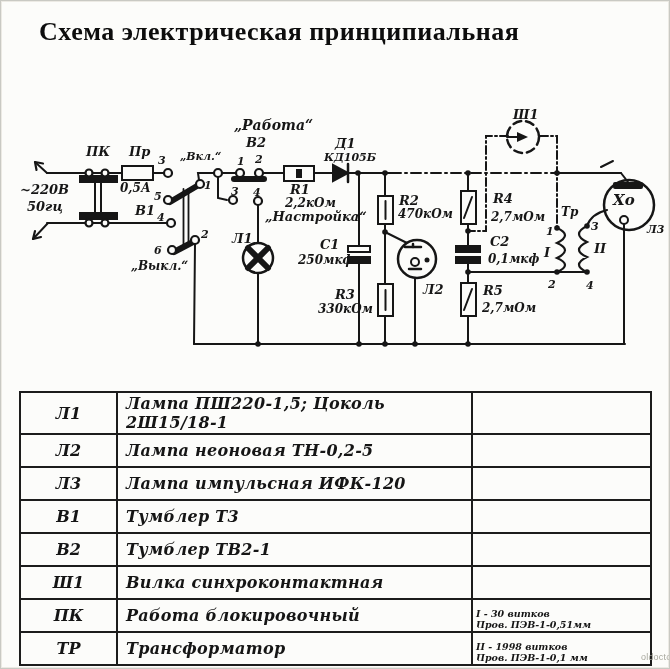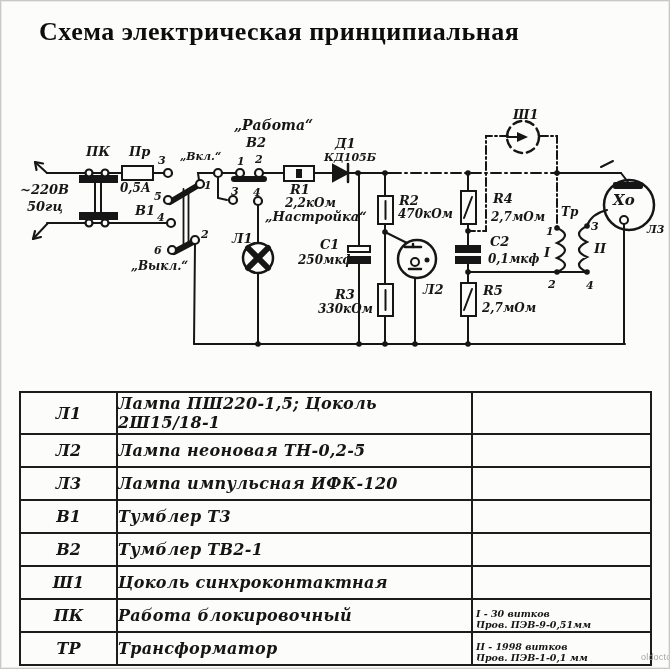--- a/index.html
+++ b/index.html
@@ -21,21 +21,21 @@
   svg{position:absolute;left:0;top:0;}
   table.parts{
     position:absolute;left:18px;top:390px;width:631px;
     border-collapse:collapse;table-layout:fixed;
   }
   table.parts td{
     border:2px solid #1c1c1c;height:29px;overflow:hidden;
     font-family:"DejaVu Serif",serif;font-weight:bold;font-style:italic;color:#151515;
   }
   td.ref{ text-align:center;font-size:16px; }
-  td.desc{ padding-left:0;font-size:16px;letter-spacing:.3px; }
+  td.desc{ padding-left:8px;font-size:16px;letter-spacing:.3px; }
   td.note{ font-size:9.5px;line-height:10.5px;padding:0 2px 1px 3px;vertical-align:bottom;color:#232323;border-radius:13px; }
   .watermark{
     position:absolute;left:601px;top:651px;
     font-family:"Liberation Sans",sans-serif;font-size:9px;color:#a8a89e;letter-spacing:.2px;margin-left:39px;
   }
 </style>
 </head>
 <body>
 
 <div class="page">
@@ -295,29 +295,29 @@
       <td class="desc">Тумблер Т3</td>
       <td class="note"></td>
     </tr>
     <tr>
       <td class="ref">В2</td>
       <td class="desc">Тумблер ТВ2-1</td>
       <td class="note"></td>
     </tr>
     <tr>
       <td class="ref">Ш1</td>
-      <td class="desc">Цоколь синхроконтактная</td>
+      <td class="desc">Вилка синхроконтактная</td>
       <td class="note"></td>
     </tr>
     <tr>
       <td class="ref">ПК</td>
       <td class="desc">Работа блокировочный</td>
       <td class="note">
         <div>I - 30 витков</div>
-        <div>Пров. ПЭВ-9-0,51мм</div>
+        <div>Пров. ПЭВ-1-0,51мм</div>
       </td>
     </tr>
     <tr>
       <td class="ref">ТР</td>
       <td class="desc">Трансформатор</td>
       <td class="note">
         <div>II - 1998 витков</div>
         <div>Пров. ПЭВ-1-0,1 мм</div>
       </td>
     </tr>

